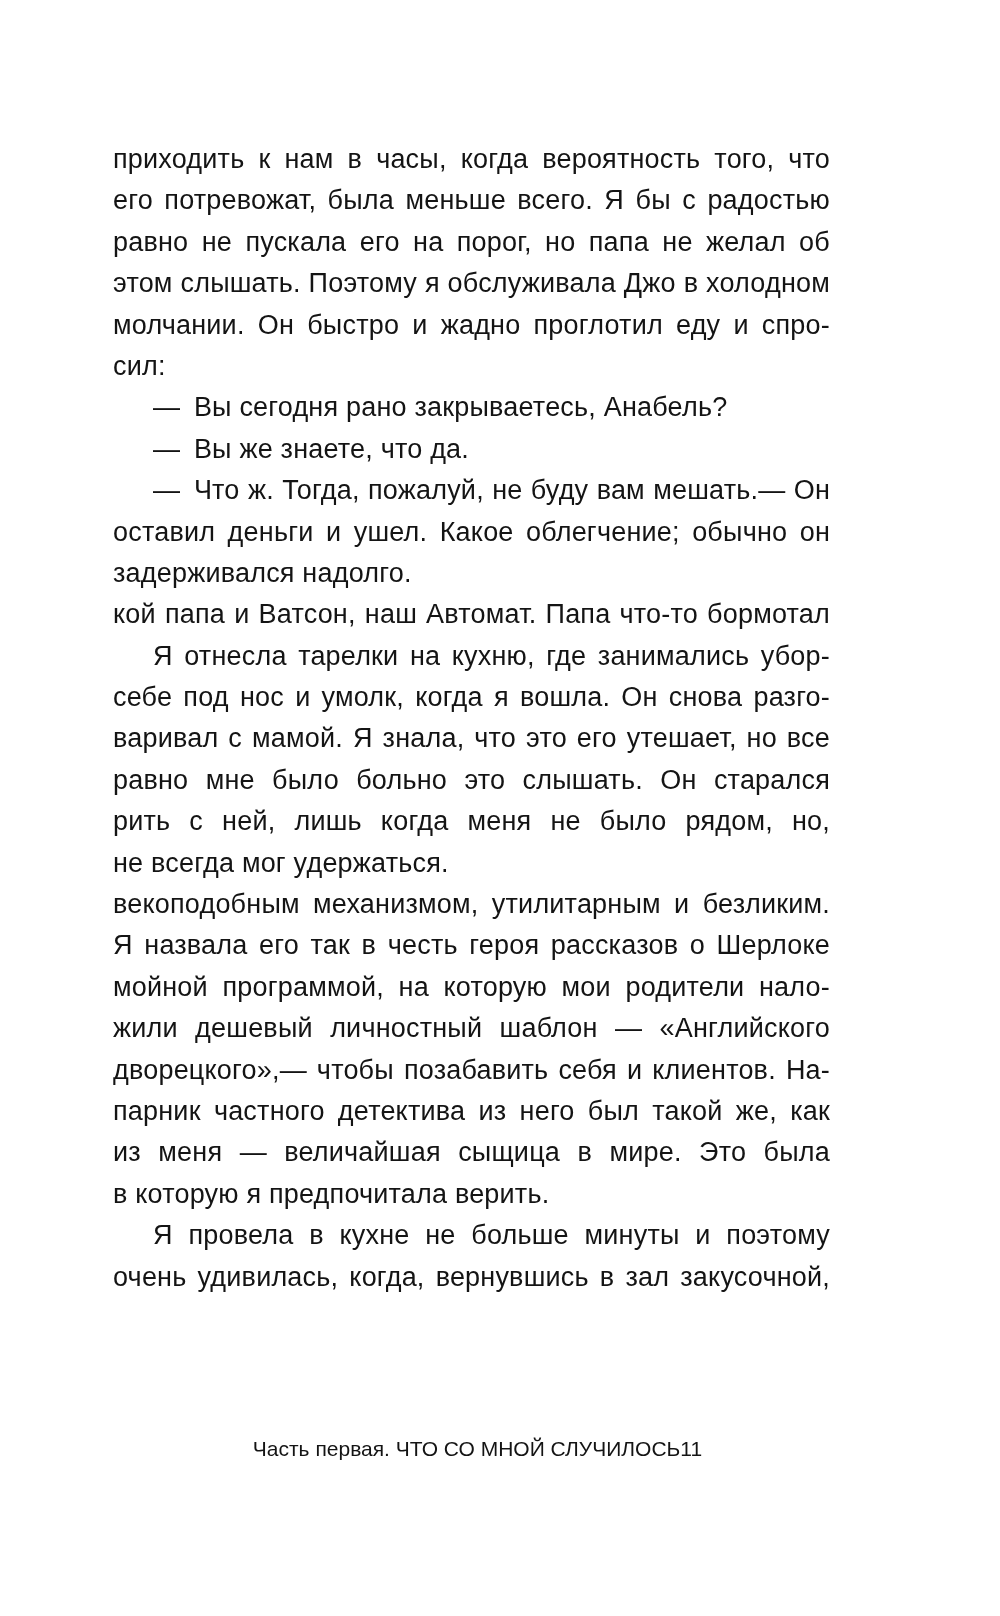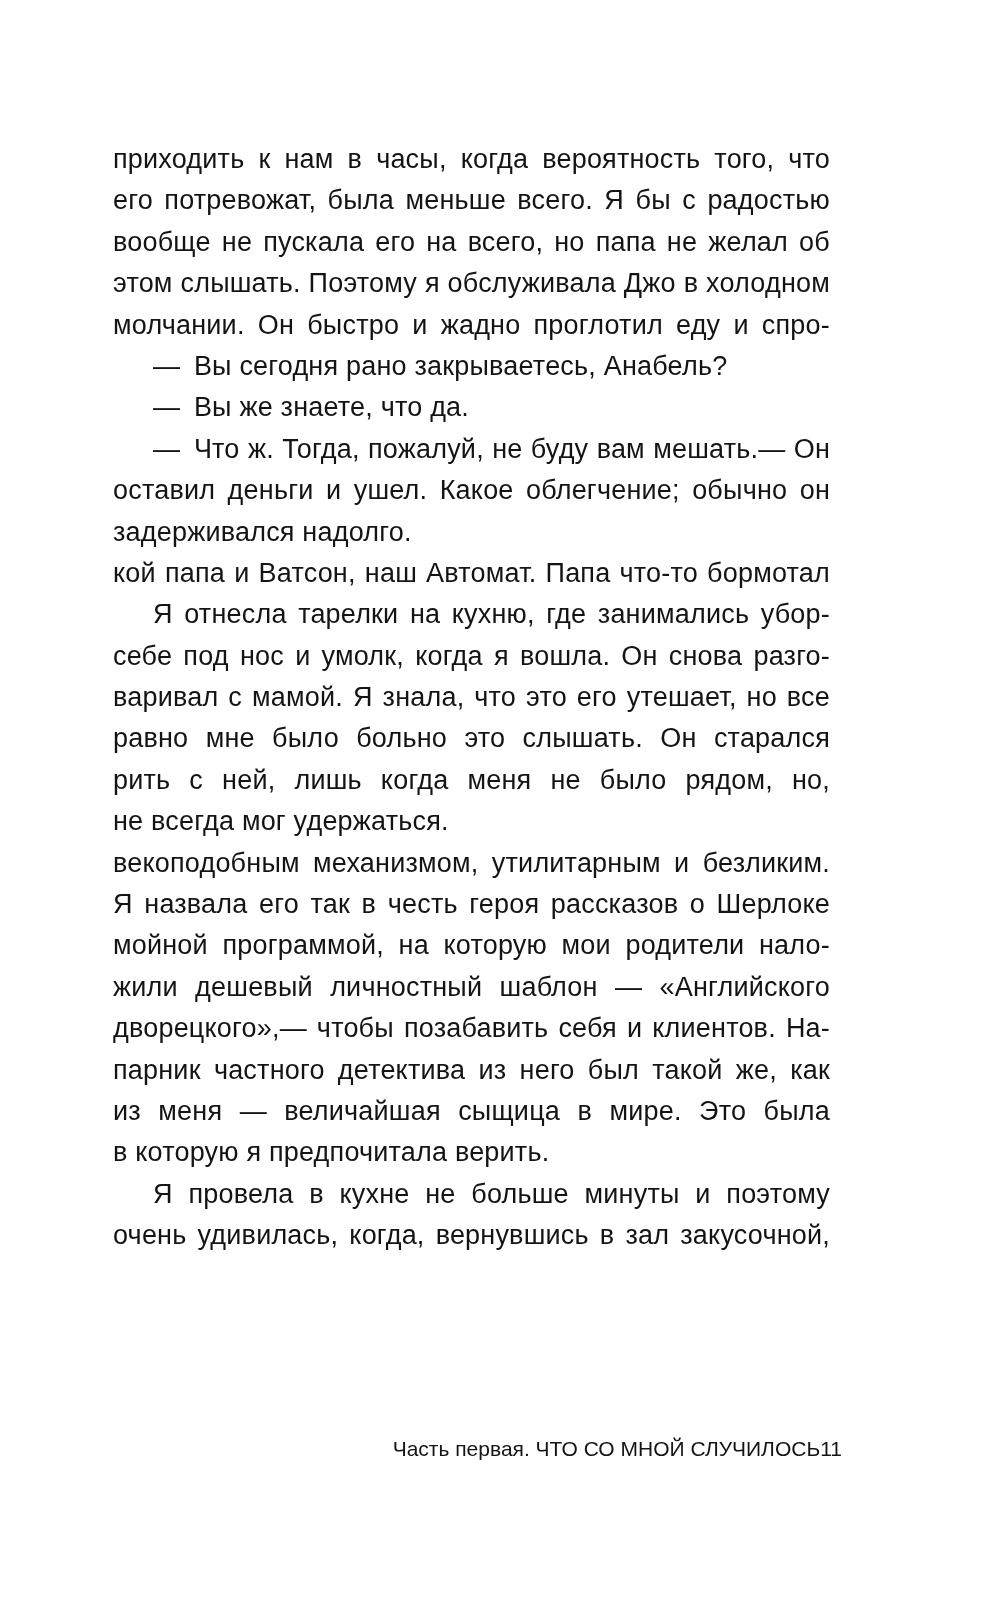--- a/index.html
+++ b/index.html
@@ -36,36 +36,37 @@
   }
   .line.indent {
     text-indent: 40px;
   }
   .footer {
     position: absolute;
     left: 113px;
     right: 158px;
     top: 1436px;
     display: flex;
-    justify-content: flex-end;
+    justify-content: center;
     align-items: baseline;
     font-size: 21px;
     line-height: 26px;
   }
 </style>
 </head>
 <body>
 
 <div class="page">
   <div class="text-block">
       <div class="line">приходить к нам в часы, когда вероятность того, что</div>
       <div class="line">его потревожат, была меньше всего. Я бы с радостью</div>
-      <div class="line">вообще не пускала его на всего, но папа не желал об</div>
+      <div class="line">равно не пускала его на порог, но папа не желал об</div>
       <div class="line">этом слышать. Поэтому я обслуживала Джо в холодном</div>
       <div class="line">молчании. Он быстро и жадно проглотил еду и спро-</div>
+      <div class="line last">сил:</div>
       <div class="line indent last">— Вы сегодня рано закрываетесь, Анабель?</div>
       <div class="line indent last">— Вы же знаете, что да.</div>
       <div class="line indent">— Что ж. Тогда, пожалуй, не буду вам мешать.— Он</div>
       <div class="line">оставил деньги и ушел. Какое облегчение; обычно он</div>
       <div class="line last">задерживался надолго.</div>
       <div class="line">кой папа и Ватсон, наш Автомат. Папа что-то бормотал</div>
       <div class="line indent">Я отнесла тарелки на кухню, где занимались убор-</div>
       <div class="line">себе под нос и умолк, когда я вошла. Он снова разго-</div>
       <div class="line">варивал с мамой. Я знала, что это его утешает, но все</div>
       <div class="line">равно мне было больно это слышать. Он старался гово-</div>

